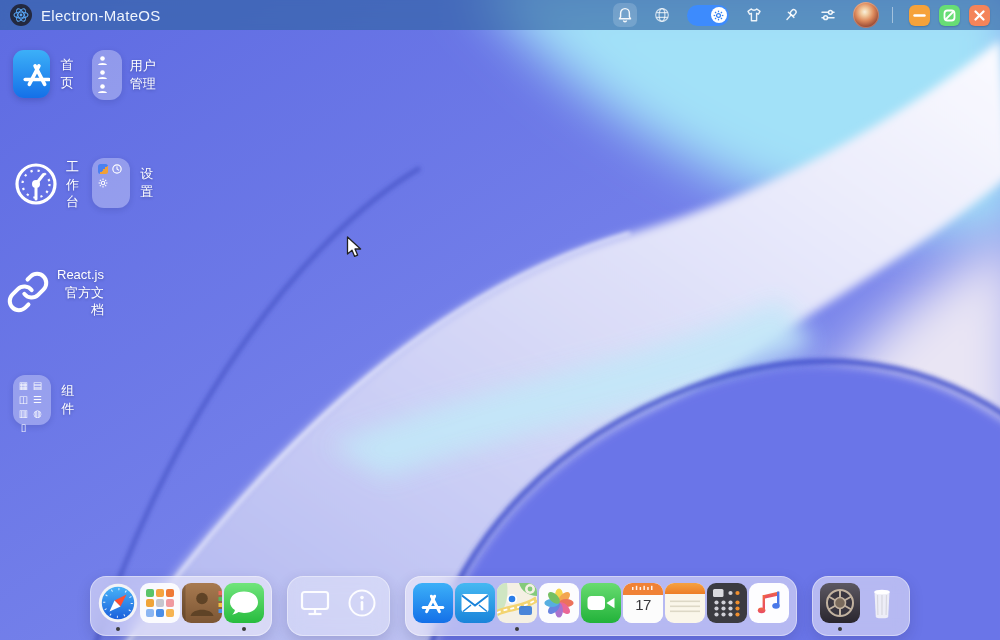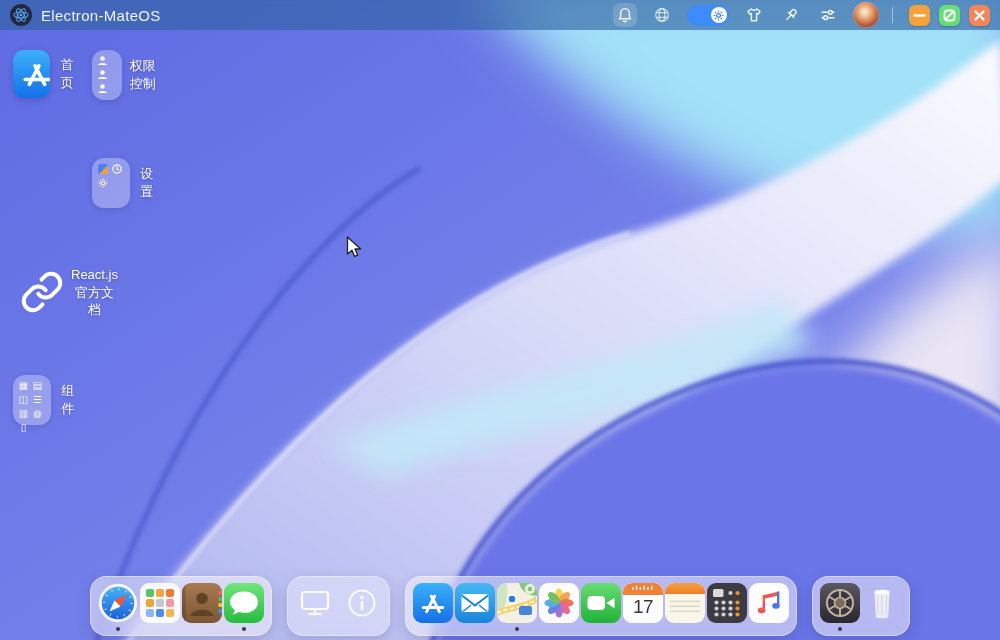--- a/index.html
+++ b/index.html
@@ -55,21 +55,21 @@
   .dock{position:absolute;bottom:4px;left:50%;transform:translateX(-50%);z-index:40;
     display:flex;gap:15px;align-items:flex-end;}
   .dock-seg{background:rgba(244,241,250,.55);border:1px solid rgba(255,255,255,.4);
     border-radius:16px;padding:6px 7px 8px;display:flex;gap:2px;align-items:center;
     backdrop-filter:blur(8px);box-shadow:0 5px 14px rgba(40,40,90,.18);}
   .dock-item{position:relative;width:40px;height:44px;display:flex;align-items:flex-start;
     justify-content:center;cursor:pointer;}
   .dtile{width:40px;height:40px;border-radius:9px;overflow:hidden;position:relative;}
   .run-dot{position:absolute;bottom:-4px;left:50%;transform:translateX(-50%);
     width:4px;height:4px;border-radius:50%;background:#3c3c3c;}
-  .cal-day{position:absolute;top:13px;left:0;right:0;text-align:center;font-size:19px;
+  .cal-day{position:absolute;top:13px;left:0;right:0;text-align:center;font-size:15px;
     color:#38383c;letter-spacing:-.5px;font-family:"Liberation Sans",sans-serif;}
 
   .cursor{position:absolute;left:346px;top:236px;z-index:99;pointer-events:none;}
 </style>
 </head>
 <body>
 
 <div id="screen">
 
   <svg width="0" height="0" style="position:absolute">
@@ -270,23 +270,35 @@
             <path d="M1 11c.5-3.2 9.5-3.2 10 0Z" fill="#fff"></path>
           </svg>
         </span>
       <span class="mini">
           <svg width="11" height="11" viewBox="0 0 12 12">
             <circle cx="6" cy="3.8" r="2.5" fill="#fff"></circle>
             <path d="M1 11c.5-3.2 9.5-3.2 10 0Z" fill="#fff"></path>
           </svg>
         </span>
     </span>
-    <span class="lbl">权限控制</span>
-  </div>
-
+    <span class="lbl">用户管理</span>
+  </div>
+
+  <div class="desk-item" style="left:13px;top:158px;">
+    <span class="glyph-wrap">
+      <svg width="46" height="46" viewBox="0 0 46 46" fill="none">
+        <circle cx="23" cy="23" r="19" stroke="#fff" stroke-width="3.2"></circle>
+        <circle cx="23" cy="23" r="13.5" stroke="#fff" stroke-width="2.2" stroke-dasharray="2.2 5" opacity=".95"></circle>
+        <line x1="23" y1="23" x2="30.5" y2="13.5" stroke="#fff" stroke-width="3" stroke-linecap="round"></line>
+        <circle cx="23" cy="23" r="4" fill="#fff"></circle>
+        <line x1="23" y1="27" x2="23" y2="38" stroke="#fff" stroke-width="3" stroke-linecap="round"></line>
+      </svg>
+    </span>
+    <span class="lbl">工作台</span>
+  </div>
 
   <div class="desk-item" style="left:92px;top:158px;">
     <span class="folder">
       <span class="mini">
           <span class="chip chip-blue"></span>
         </span>
       <span class="mini">
           <svg width="10" height="10" viewBox="0 0 12 12">
             <circle cx="6" cy="6" r="5" fill="none" stroke="#fff" stroke-width="1.4"></circle>
             <path d="M6 3.2V6l2 1.4" stroke="#fff" stroke-width="1.3" fill="none" stroke-linecap="round"></path>
@@ -304,21 +316,21 @@
               <line x1="8.6" y1="8.6" x2="9.8" y2="9.8"></line>
               <line x1="2.2" y1="9.8" x2="3.4" y2="8.6"></line>
               <line x1="8.6" y1="3.4" x2="9.8" y2="2.2"></line>
             </g>
           </svg>
         </span>
     </span>
     <span class="lbl">设置</span>
   </div>
 
-  <div class="desk-item" style="left:20px;top:266px;width:78px;">
+  <div class="desk-item" style="left:6px;top:266px;width:78px;text-align:right;">
     <span class="glyph-wrap">
       <svg width="44" height="44" viewBox="0 0 24 24" fill="none" stroke="#fff" stroke-width="2.2" stroke-linecap="round" stroke-linejoin="round">
         <path d="M10 13a5 5 0 0 0 7.54.54l3-3a5 5 0 0 0-7.07-7.07l-1.72 1.71"></path>
         <path d="M14 11a5 5 0 0 0-7.54-.54l-3 3a5 5 0 0 0 7.07 7.07l1.71-1.71"></path>
       </svg>
     </span>
     <span class="lbl">React.js官方文档</span>
   </div>
 
 

